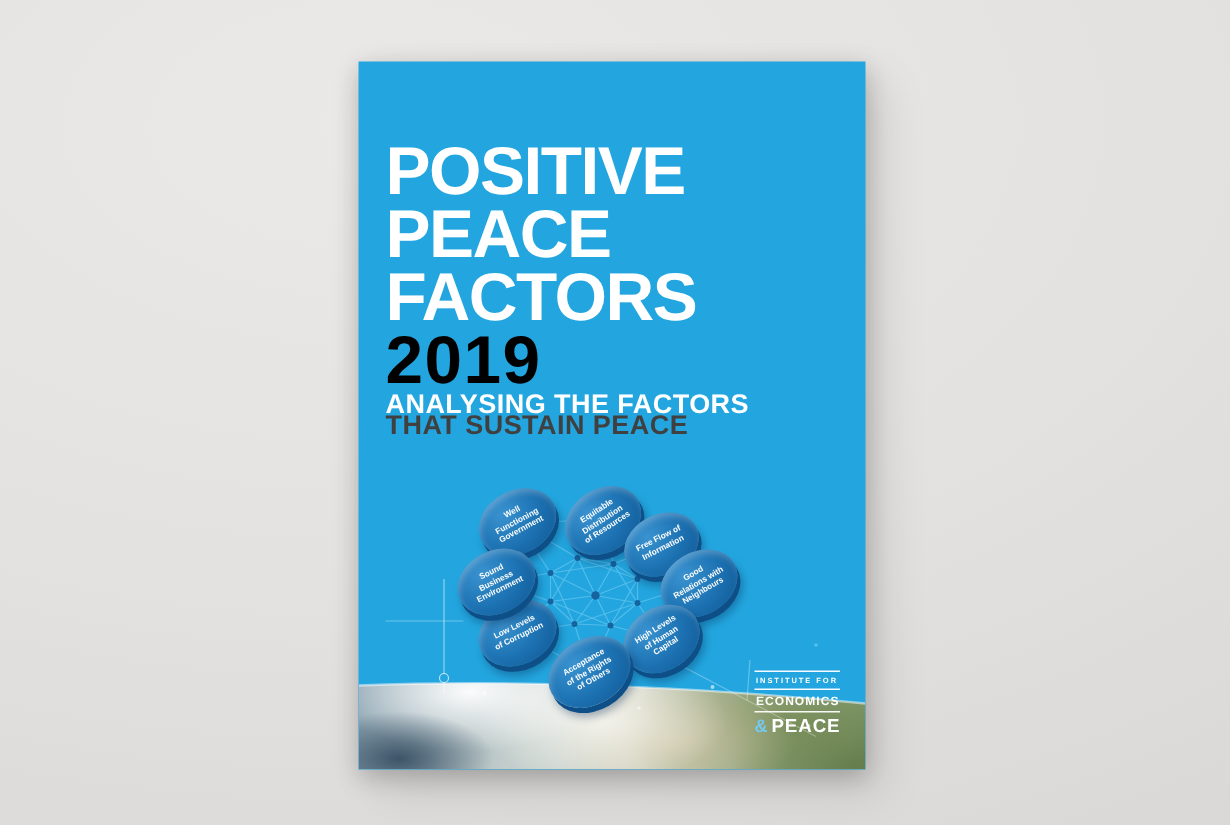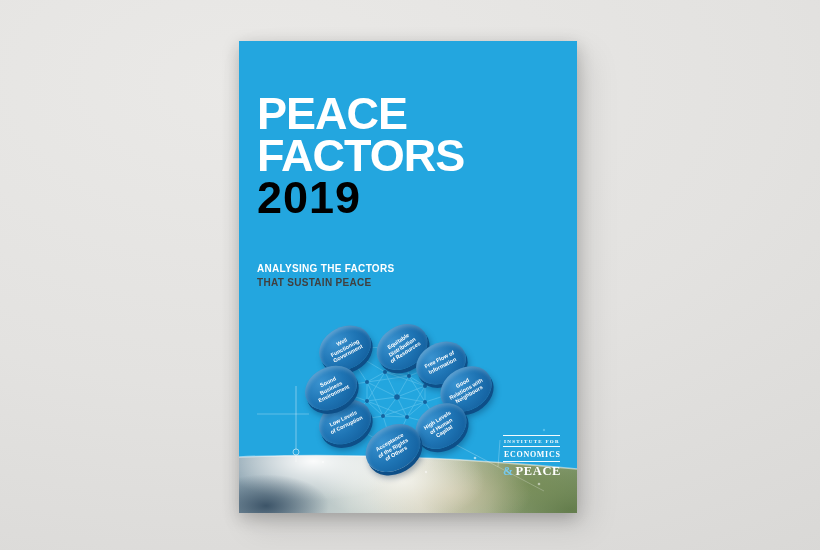--- a/index.html
+++ b/index.html
@@ -10,21 +10,21 @@
   }
   .cover{
     position:absolute;left:239px;top:41px;width:338px;height:472px;
     background:#23A6DF;overflow:hidden;
     box-shadow:0 5px 16px rgba(0,0,0,.22), 12px 14px 30px rgba(0,0,0,.10);
   }
   .title{position:absolute;left:18px;top:52px;z-index:4;color:#FFFFFF;
     font-weight:bold;font-size:45px;line-height:42px;letter-spacing:-1px;}
   .title .year{color:#000000;letter-spacing:1px;}
   .subtitle{position:absolute;left:18px;top:221px;z-index:4;color:#FFFFFF;
-    font-weight:bold;font-size:10px;line-height:14px;letter-spacing:.3px;}
+    font-weight:bold;font-size:18px;line-height:14px;letter-spacing:.3px;}
   .subtitle .pale{color:#404040;}
 
   svg.web{position:absolute;left:0;top:0;z-index:1;}
 
   .earth{
     position:absolute;left:0;top:400px;width:338px;height:72px;z-index:2;
     clip-path: path('M0,16 Q150,10 338,28 L338,72 L0,72 Z');
     background:
       radial-gradient(90px 45px at 8% 90%, rgba(52,76,97,.92), rgba(52,76,97,0) 70%),
       radial-gradient(130px 55px at 22% 28%, rgba(255,255,255,.95), rgba(255,255,255,0) 72%),
@@ -47,21 +47,21 @@
     font-size:5.5px;line-height:1.22;text-align:center;}
   .b1{left:79px; top:286px;transform:rotate(-28deg);}
   .b2{left:136px;top:285px;transform:rotate(-33deg);}
   .b3{left:176px;top:302px;width:52px;height:40px;transform:rotate(-27deg);}
   .b4{left:200px;top:327px;transform:rotate(-30deg);}
   .b5{left:175px;top:364px;transform:rotate(-32deg);}
   .b6{left:125px;top:385px;width:58px;height:44px;transform:rotate(-30deg);}
   .b7{left:79px; top:360px;transform:rotate(-26deg);}
   .b8{left:65px; top:326px;transform:rotate(-26deg);}
 
-  .logo{position:absolute;right:17px;bottom:34px;width:57px;z-index:5;color:#FFFFFF;font-family:Liberation Serif, serif;}
+  .logo{position:absolute;right:17px;bottom:22px;width:57px;z-index:5;color:#FFFFFF;}
   .logo .rule{height:1px;background:rgba(255,255,255,.95);}
   .logo .l1{font-size:5px;font-weight:bold;letter-spacing:1.3px;padding:2.5px 0 2.5px 1px;}
   .logo .l2{font-size:8px;font-weight:bold;letter-spacing:.7px;padding:2.5px 0 2.5px 1px;}
   .logo .l3{font-size:12.5px;font-weight:bold;letter-spacing:.6px;padding-top:2px;
     display:flex;align-items:baseline;gap:2px;}
   .logo .amp{color:#74C9EF;font-size:12px;}
 </style>
 </head>
 <body>
 
@@ -149,20 +149,21 @@
       <line x1="208" y1="399" x2="305" y2="450" stroke="rgba(255,255,255,.3)" stroke-width="0.8"></line>
       <line x1="261" y1="399" x2="259" y2="426" stroke="rgba(255,255,255,.3)" stroke-width="0.8"></line>
       <circle cx="236" cy="417" r="1.3" fill="rgba(255,255,255,.6)"></circle>
       <circle cx="187" cy="431" r="1.2" fill="rgba(255,255,255,.5)"></circle>
       <circle cx="300" cy="443" r="1.3" fill="rgba(255,255,255,.5)"></circle>
       <circle cx="84" cy="421" r="1.2" fill="rgba(255,255,255,.5)"></circle>
       <circle cx="305" cy="389" r="1.2" fill="rgba(120,210,245,.6)"></circle>
     </svg>
 
     <div class="title">
+      <div>POSITIVE</div>
       <div>PEACE</div>
       <div>FACTORS</div>
       <div class="year">2019</div>
     </div>
 
     <div class="subtitle">
       <div>ANALYSING THE FACTORS</div>
       <div class="pale">THAT SUSTAIN PEACE</div>
     </div>
 

